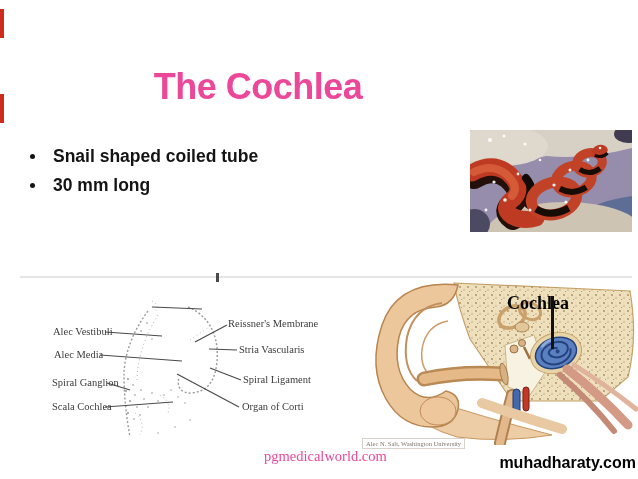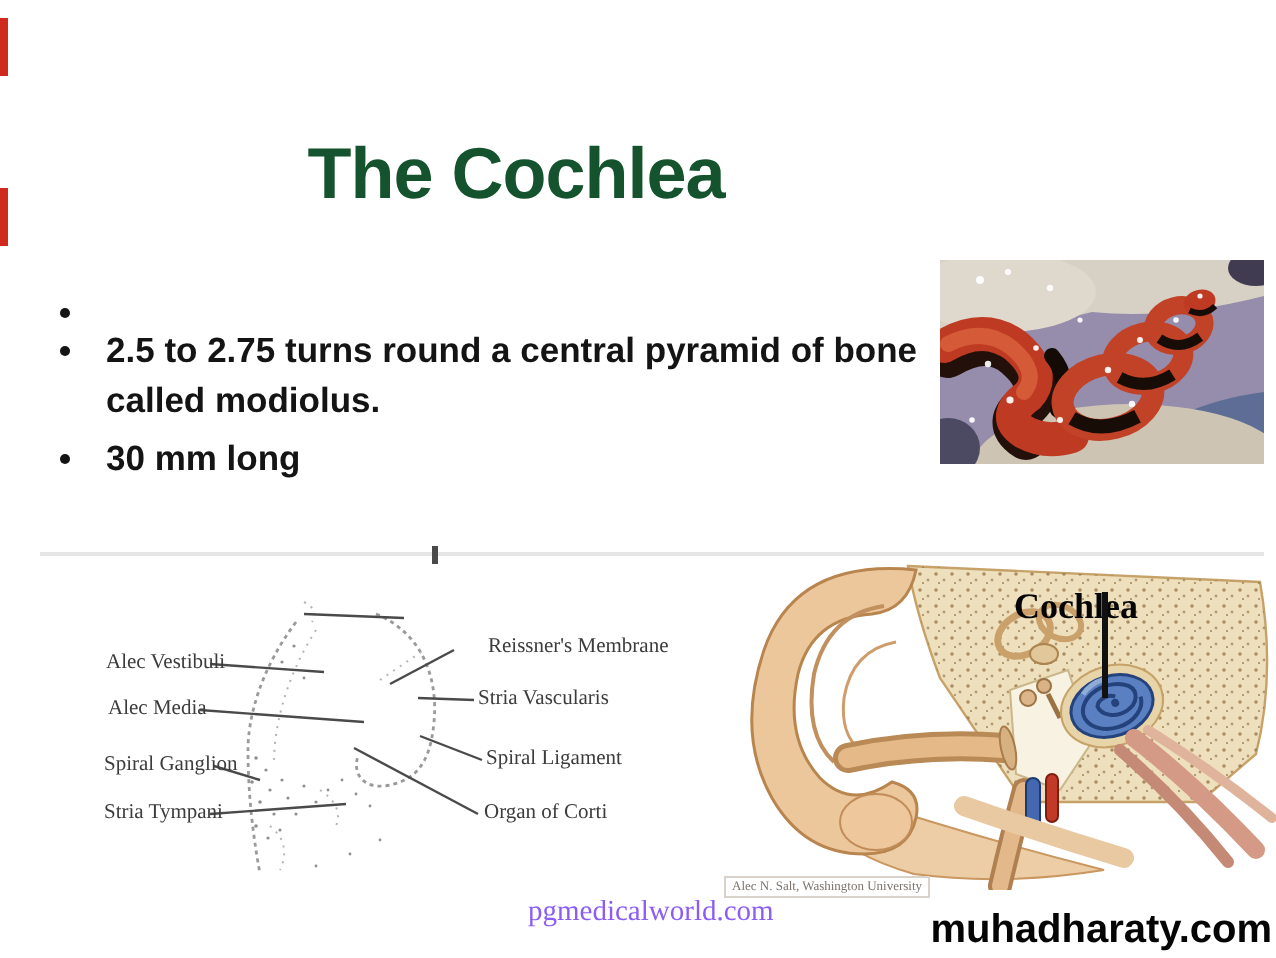--- a/index.html
+++ b/index.html
@@ -8,21 +8,21 @@
     background:#ffffff;font-family:"Liberation Sans",sans-serif;
   }
   .abs{position:absolute;}
 
   
   .edge-marker{position:absolute;left:0;width:4px;height:29px;background:#cf2a1e;}
 
   
   .title{
     position:absolute;left:0;top:42px;width:516px;text-align:center;
-    font-size:36px;font-weight:bold;color:#14532d;letter-spacing:-0.5px;
+    font-size:36px;font-weight:bold;color:#ec4899;letter-spacing:-0.5px;
   }
 
   
   .bullets{position:absolute;left:28px;top:144px;width:455px;list-style:none;margin:0;padding:0;}
   .bullets li{
     display:flex;align-items:flex-start;margin-bottom:4px;
     font-size:17.5px;font-weight:bold;color:#141414;line-height:25px;
   }
   .bullets .dot{
     flex:0 0 auto;width:5px;height:5px;border-radius:50%;
@@ -47,42 +47,39 @@
   .pointer-line{position:absolute;left:551px;top:296px;width:3px;height:53px;background:#111;}
   .credit-box{
     position:absolute;left:362px;top:438px;padding:1px 3px;
     border:1px solid #d8d2ca;font-family:"Liberation Serif",serif;
     font-size:6.5px;color:#7d756e;white-space:nowrap;
   }
 
   
   .wm-left{
     position:absolute;left:264px;top:448px;font-family:"Liberation Serif",serif;
-    font-size:14.5px;color:#8b5cf6;
+    font-size:14.5px;color:#ec4899;
   }
   .wm-right{
-    position:absolute;right:2px;top:454px;font-size:20px;font-weight:bold;color:#050505;
+    position:absolute;right:2px;top:454px;font-size:16px;font-weight:bold;color:#050505;
     letter-spacing:0px;
   }
 </style>
 </head>
 <body>
 
 <div class="edge-marker" style="top:9px"></div>
 <div class="edge-marker" style="top:94px"></div>
 
 <h1 class="title">The Cochlea</h1>
 
 <ul class="bullets">
   <li>
       <span class="dot"></span>
-    </li>
-  <li>
-      <span class="dot"></span>
-      <span>2.5 to 2.75 turns round a central pyramid of bone called modiolus.</span>
+      <span>Snail shaped coiled tube</span>
     </li>
   <li>
       <span class="dot"></span>
       <span>30 mm long</span>
     </li>
 </ul>
 
 <svg class="abs" style="left:470px;top:130px" width="162" height="102" viewBox="0 0 162 102">
   <rect x="0" y="0" width="162" height="102" fill="#968cab"></rect>
   <path d="M85,102 Q115,72 162,66 L162,102 Z" fill="#5e6d95"></path>
@@ -181,22 +178,22 @@
       <line x1="187" y1="30" x2="155" y2="47"></line>
       <line x1="197" y1="55" x2="169" y2="54"></line>
       <line x1="201" y1="85" x2="170" y2="73"></line>
       <line x1="199" y1="112" x2="137" y2="79"></line>
       <line x1="112" y1="12" x2="162" y2="14"></line>
     </g>
   </svg>
   <span class="sketch-label" style="left:13px;top:31px">Alec Vestibuli</span>
   <span class="sketch-label" style="left:14px;top:54px">Alec Media</span>
   <span class="sketch-label" style="left:12px;top:82px">Spiral Ganglion</span>
-  <span class="sketch-label" style="left:12px;top:106px">Stria Tympani</span>
-  <span class="sketch-label" style="left:204px;top:23px">Reissner's Membrane</span>
+  <span class="sketch-label" style="left:12px;top:106px">Scala Cochlea</span>
+  <span class="sketch-label" style="left:188px;top:23px">Reissner's Membrane</span>
   <span class="sketch-label" style="left:199px;top:49px">Stria Vascularis</span>
   <span class="sketch-label" style="left:203px;top:79px">Spiral Ligament</span>
   <span class="sketch-label" style="left:202px;top:106px">Organ of Corti</span>
 </div>
 
 <svg class="abs" style="left:362px;top:277px" width="276" height="168" viewBox="0 0 276 168">
   <defs>
     <pattern id="speck" width="8" height="8" patternUnits="userSpaceOnUse">
       <circle cx="2" cy="2" r="0.9" fill="#97764a"></circle>
       <circle cx="6" cy="5" r="0.7" fill="#a8865a"></circle>

